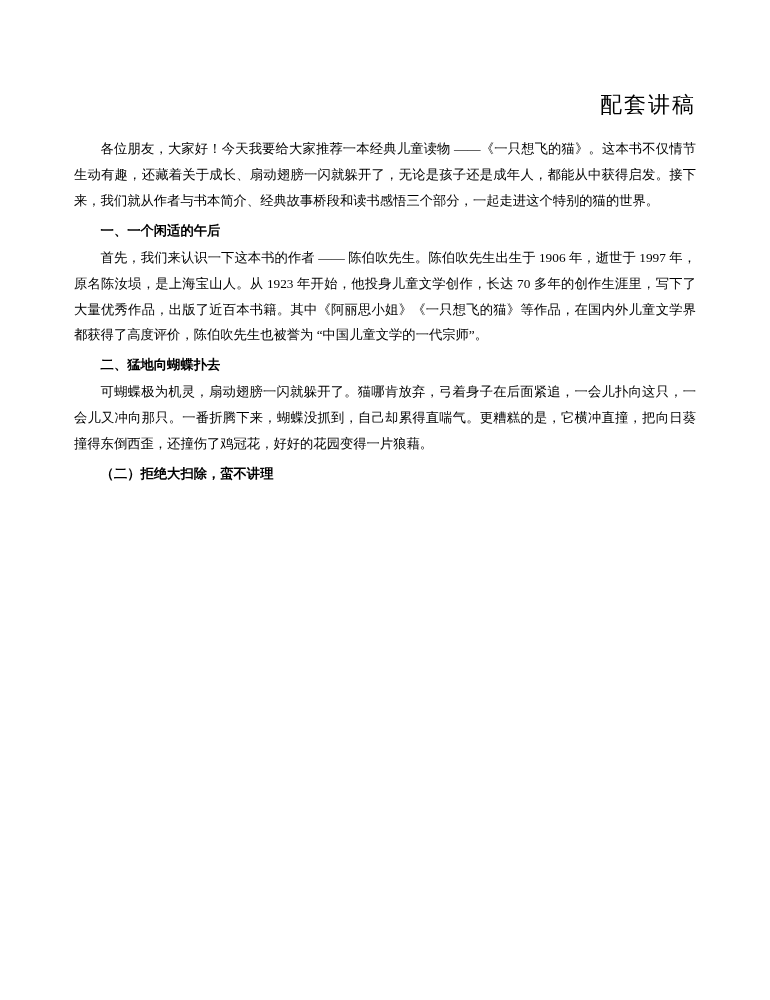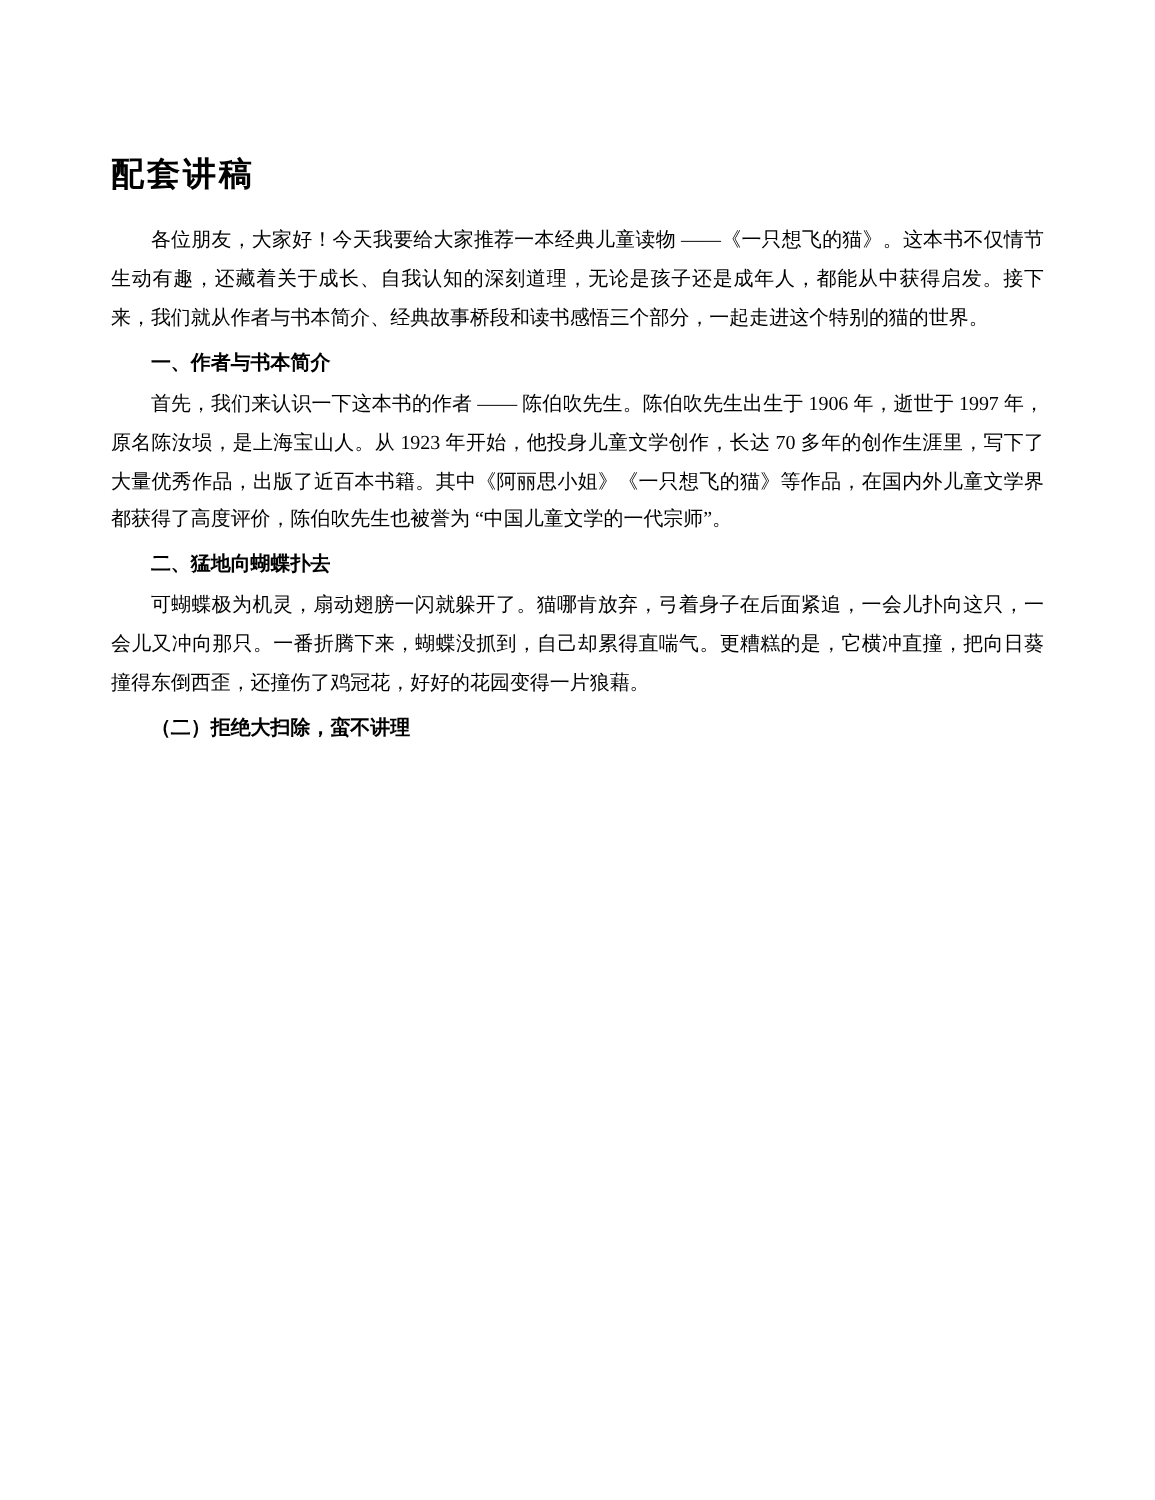--- a/index.html
+++ b/index.html
@@ -15,25 +15,25 @@
   }
   .page {
     position: relative;
     width: 770px;
     height: 1000px;
     box-sizing: border-box;
     padding: 72px 74px 40px 74px;
     background: #ffffff;
   }
   .doc-title {
-    text-align: left;
+    text-align: right;
     font-size: 22px;
-    font-weight: bold;
+    font-weight: normal;
     letter-spacing: 2px;
-    margin: 29px 0 16px 0;
+    margin: 18px 0 16px 0;
     font-family: "Liberation Serif", "DejaVu Serif", serif;
   }
   p.para {
     font-size: 13.3px;
     line-height: 1.95;
     margin: 0 0 1px 0;
     text-align: justify;
     text-justify: inter-ideograph;
     text-indent: 2em;
   }
@@ -51,20 +51,20 @@
     text-indent: 2em;
     font-weight: bold;
   }
 </style>
 </head>
 <body>
 
 <div class="page">
   <h1 class="doc-title">配套讲稿</h1>
   <div>
-    <p class="para">各位朋友，大家好！今天我要给大家推荐一本经典儿童读物 ——《一只想飞的猫》。这本书不仅情节生动有趣，还藏着关于成长、自我认知的深刻道理，无论是孩子还是成年人，都能从中获得启发。接下来，我们就从作者与书本简介、经典故事桥段和读书感悟三个部分，一起走进这个特别的猫的世界。</p>
-    <p class="heading">一、作者与书本简介</p>
+    <p class="para">各位朋友，大家好！今天我要给大家推荐一本经典儿童读物 ——《一只想飞的猫》。这本书不仅情节生动有趣，还藏着关于成长、扇动翅膀一闪就躲开了，无论是孩子还是成年人，都能从中获得启发。接下来，我们就从作者与书本简介、经典故事桥段和读书感悟三个部分，一起走进这个特别的猫的世界。</p>
+    <p class="heading">一、一个闲适的午后</p>
     <p class="para">首先，我们来认识一下这本书的作者 —— 陈伯吹先生。陈伯吹先生出生于 1906 年，逝世于 1997 年，原名陈汝埙，是上海宝山人。从 1923 年开始，他投身儿童文学创作，长达 70 多年的创作生涯里，写下了大量优秀作品，出版了近百本书籍。其中《阿丽思小姐》《一只想飞的猫》等作品，在国内外儿童文学界都获得了高度评价，陈伯吹先生也被誉为 “中国儿童文学的一代宗师”。</p>
     <p class="heading">二、猛地向蝴蝶扑去</p>
     <p class="para">可蝴蝶极为机灵，扇动翅膀一闪就躲开了。猫哪肯放弃，弓着身子在后面紧追，一会儿扑向这只，一会儿又冲向那只。一番折腾下来，蝴蝶没抓到，自己却累得直喘气。更糟糕的是，它横冲直撞，把向日葵撞得东倒西歪，还撞伤了鸡冠花，好好的花园变得一片狼藉。</p>
     <p class="subheading">（二）拒绝大扫除，蛮不讲理</p>
   </div>
 </div>
 
 </body></html>

